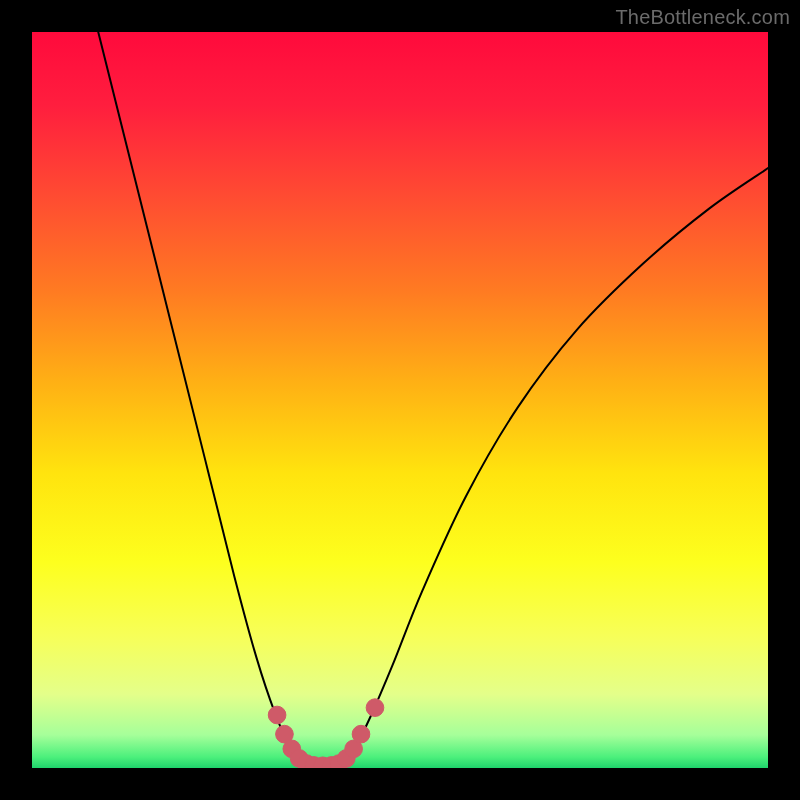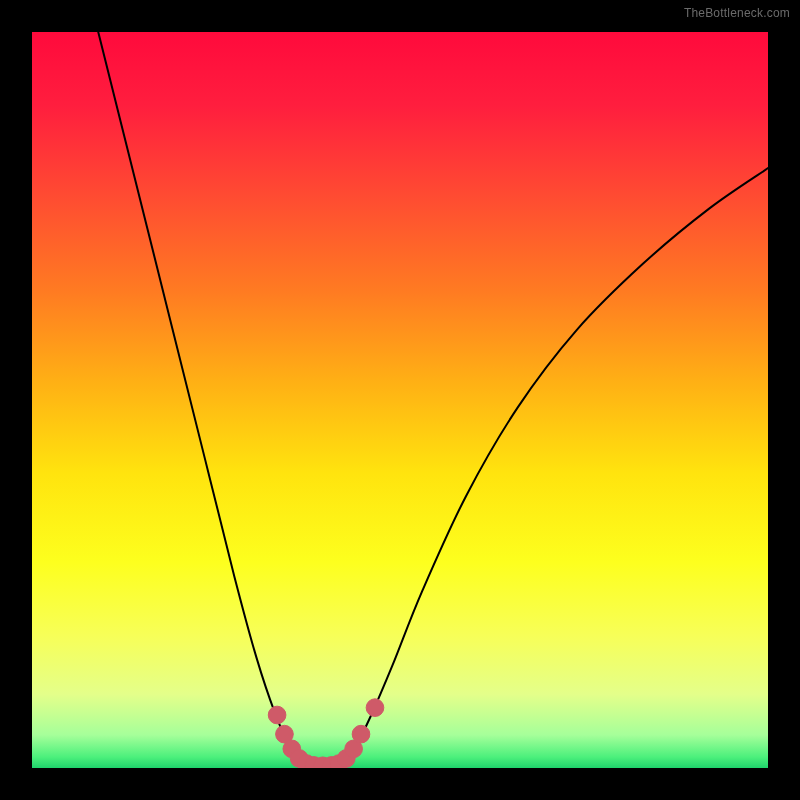--- a/index.html
+++ b/index.html
@@ -25,21 +25,21 @@
     top: 32px;
     width: 736px;
     height: 736px;
     overflow: hidden;
   }
   .watermark {
     position: absolute;
     top: 6px;
     right: 10px;
     color: #6b6b6b;
-    font-size: 12px;
+    font-size: 20px;
     letter-spacing: 0.2px;
     font-weight: 500;
   }
   svg {
     position: absolute;
     inset: 0;
   }
 </style>
 </head>
 <body>

